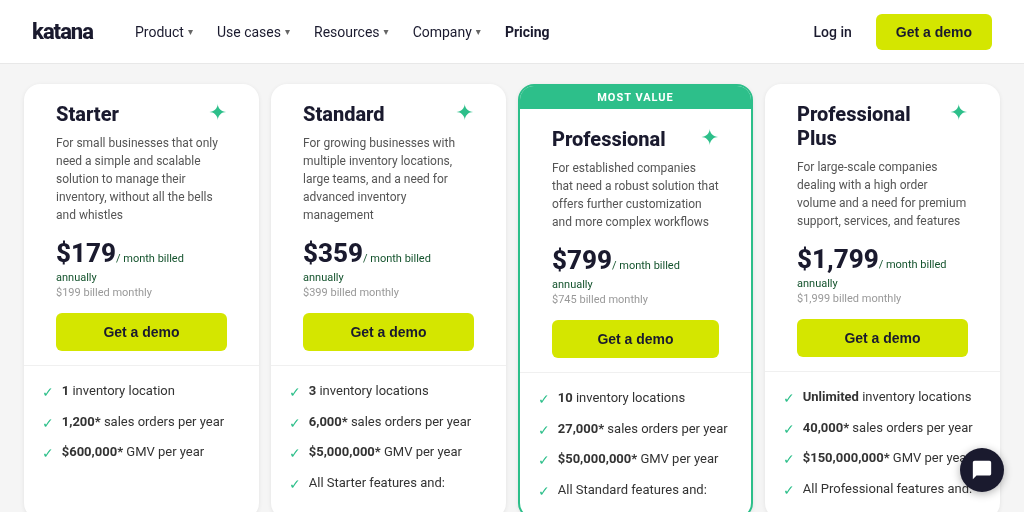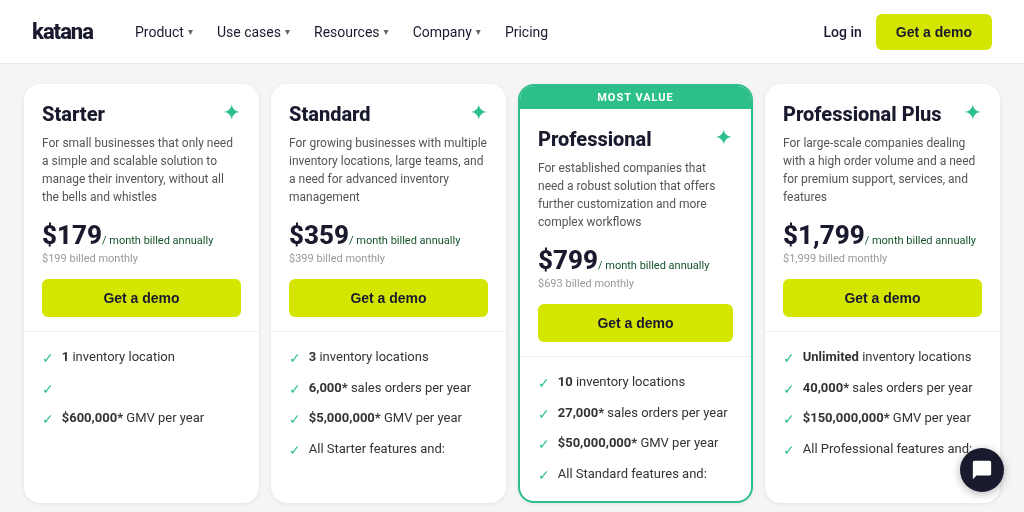--- a/index.html
+++ b/index.html
@@ -35,22 +35,22 @@
       gap: 4px;
       padding: 8px 10px;
       cursor: pointer;
       font-size: 14px;
       font-weight: 400;
       color: #1a1a2e;
       border-radius: 4px;
       white-space: nowrap;
     }
     .nav-item .chevron { font-size: 10px; color: #666; }
-    .nav-pricing { font-size: 14px; font-weight: 400; color: #1a1a2e; padding: 8px 10px; cursor: pointer; }
-    .nav-actions { display: flex; align-items: center; gap: 2px; margin-left: auto; }
+    .nav-pricing { font-size: 14px; font-weight: 700; color: #1a1a2e; padding: 8px 10px; cursor: pointer; }
+    .nav-actions { display: flex; align-items: center; gap: 12px; margin-left: auto; }
     .btn-login { font-size: 14px; font-weight: 500; color: #1a1a2e; cursor: pointer; padding: 8px 12px; }
     .btn-demo-nav {
       background: #d4e600;
       color: #1a1a2e;
       font-weight: 700;
       font-size: 14px;
       padding: 10px 20px;
       border-radius: 6px;
       cursor: pointer;
       border: none;
@@ -88,21 +88,21 @@
       background: #2dbf8a;
       color: #fff;
       text-align: center;
       font-size: 11px;
       font-weight: 700;
       letter-spacing: 1px;
       padding: 5px 0;
       text-transform: uppercase;
     }
     .card-top {
-      padding: 18px 18px 14px;
+      padding: 18px 32px 14px;
       border-bottom: 1px solid #f0f0f0;
       flex: 0 0 auto;
     }
     .card-title-row {
       display: flex;
       align-items: flex-start;
       justify-content: space-between;
       margin-bottom: 8px;
     }
     .card-title {
@@ -241,20 +241,21 @@
         <p class="price-monthly">$199 billed monthly</p>
         <button class="btn-demo-card">Get a demo</button>
       </div>
       <div class="card-features">
         <div class="feature-item">
           <span class="check-icon">✓</span>
           <span><strong>1</strong> inventory location</span>
         </div>
         <div class="feature-item">
           <span class="check-icon">✓</span>
+          <span><strong>1,200*</strong> sales orders per year</span>
         </div>
         <div class="feature-item">
           <span class="check-icon">✓</span>
           <span><strong>$600,000*</strong> GMV per year</span>
         </div>
       </div>
     </div>
 
     <div class="card">
       <div class="card-top">
@@ -293,21 +294,21 @@
       <div class="card-badge">MOST VALUE</div>
       <div class="card-top">
         <div class="card-title-row">
           <span class="card-title">Professional</span>
           <span class="sparkle-icon">✦</span>
         </div>
         <p class="card-desc">For established companies that need a robust solution that offers further customization and more complex workflows</p>
         <div>
           <span class="price-main">$799</span><span class="price-period">/ month billed annually</span>
         </div>
-        <p class="price-monthly">$693 billed monthly</p>
+        <p class="price-monthly">$745 billed monthly</p>
         <button class="btn-demo-card">Get a demo</button>
       </div>
       <div class="card-features">
         <div class="feature-item">
           <span class="check-icon">✓</span>
           <span><strong>10</strong> inventory locations</span>
         </div>
         <div class="feature-item">
           <span class="check-icon">✓</span>
           <span><strong>27,000*</strong> sales orders per year</span>

